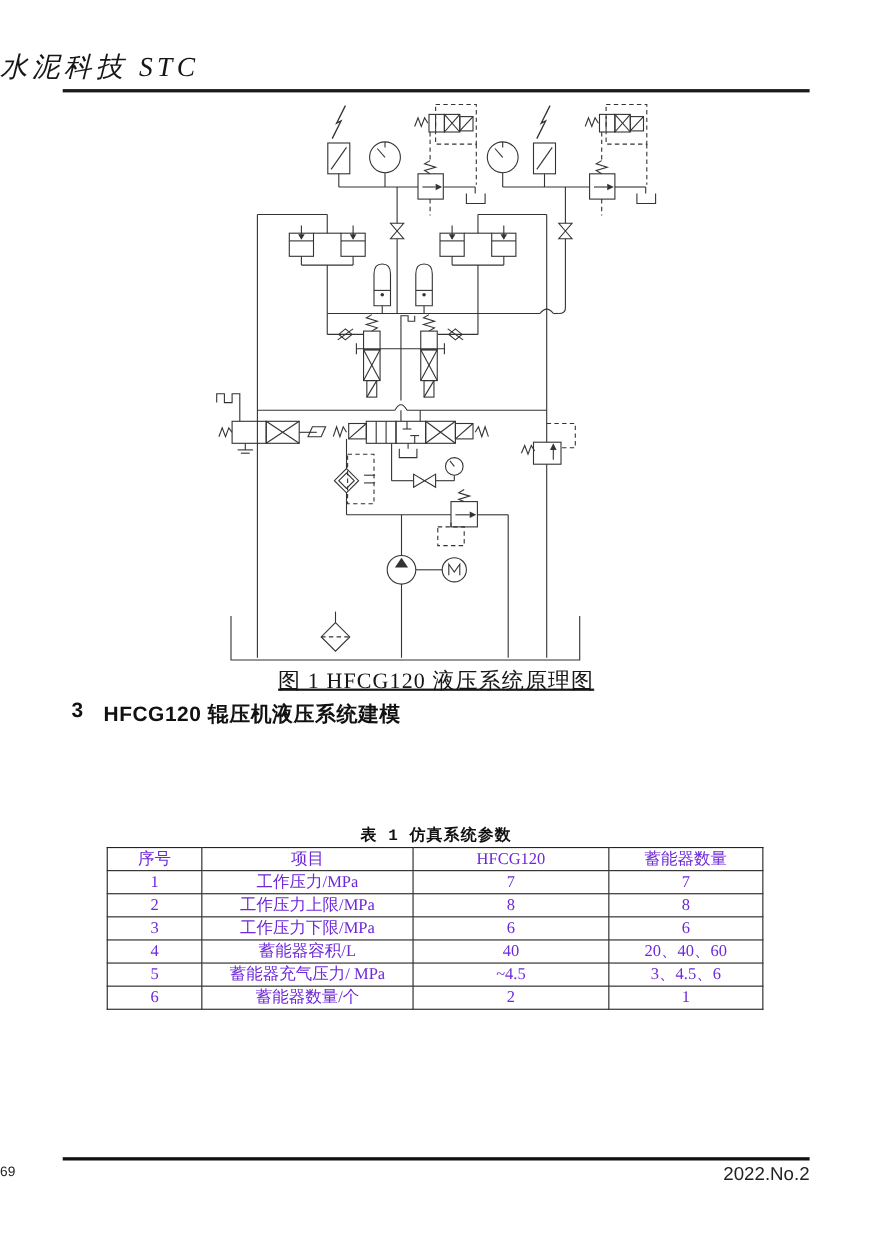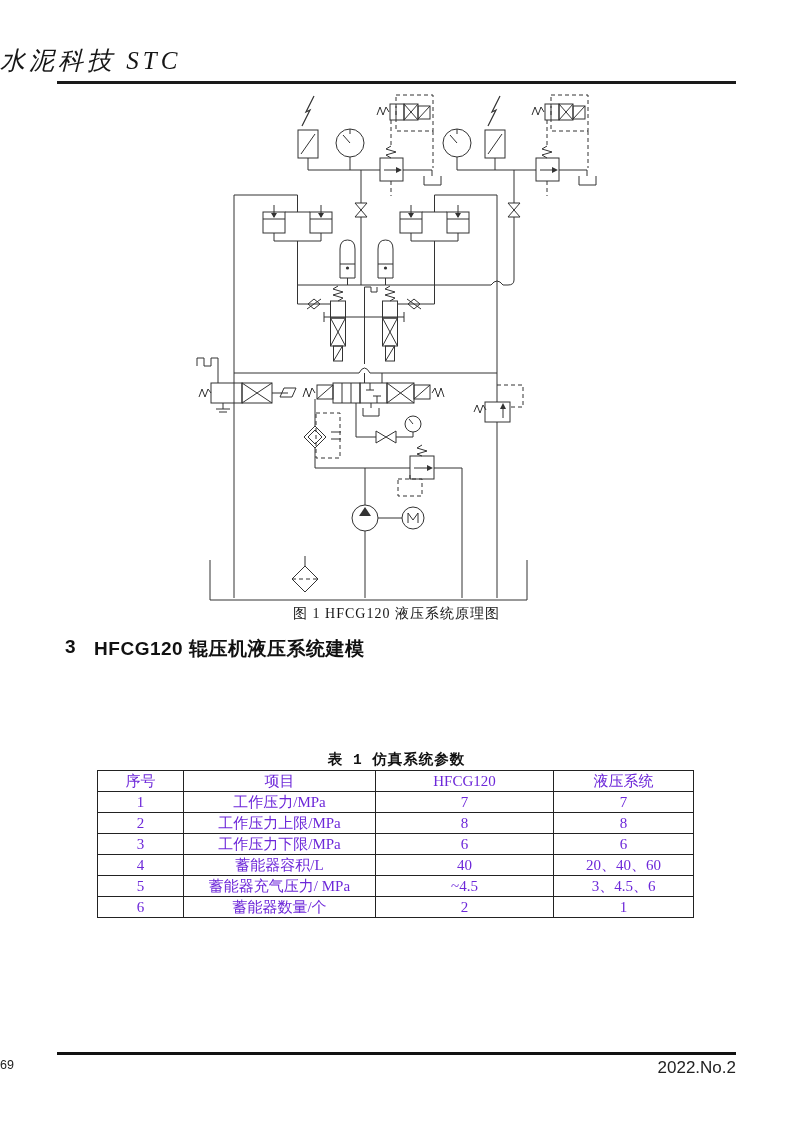--- a/index.html
+++ b/index.html
@@ -9,21 +9,21 @@
     font-size:25px;font-style:italic;font-weight:normal;letter-spacing:4px;color:#161616;}
   .header-rule{position:absolute;top:81px;left:57px;width:679px;height:2.5px;background:#1a1a1a;}
 
   .schematic{position:absolute;top:0;left:0;}
   .schematic *{stroke:#333;fill:none;stroke-width:1;}
   .schematic .f{fill:#333;stroke:none;}
   .schematic .d{stroke-dasharray:4 3;}
   .schematic .w12{stroke-width:1.2;}
 
   .fig-caption{position:absolute;top:605px;left:0;width:100%;text-align:center;
-    font-size:14px;color:#161616;letter-spacing:1px;}
+    font-size:20px;color:#161616;letter-spacing:1px;text-decoration:underline;}
 
   .section-heading{position:absolute;top:636px;left:65px;font-family:"Liberation Sans",sans-serif;
     font-weight:bold;font-size:19px;color:#111;display:flex;letter-spacing:0.5px;}
   .section-heading .num{margin-right:18px;}
 
   .paragraph{position:absolute;top:671px;left:58px;width:679px;font-size:18px;
     line-height:33px;color:#161616;}
   .paragraph .l1{text-indent:37px;text-align:justify;text-align-last:justify;}
   .paragraph .l2{text-align:left;}
 
@@ -375,21 +375,21 @@
     <col style="width:86px">
       <col style="width:192px">
       <col style="width:178px">
       <col style="width:140px">
   </colgroup>
   <thead>
       <tr>
         <th>序号</th>
         <th>项目</th>
         <th>HFCG120</th>
-        <th>液压系统</th>
+        <th>蓄能器数量</th>
       </tr>
     </thead>
   <tbody>
       <tr>
         <td>1</td>
         <td>工作压力/MPa</td>
         <td>7</td>
         <td>7</td>
       </tr>
       <tr>

